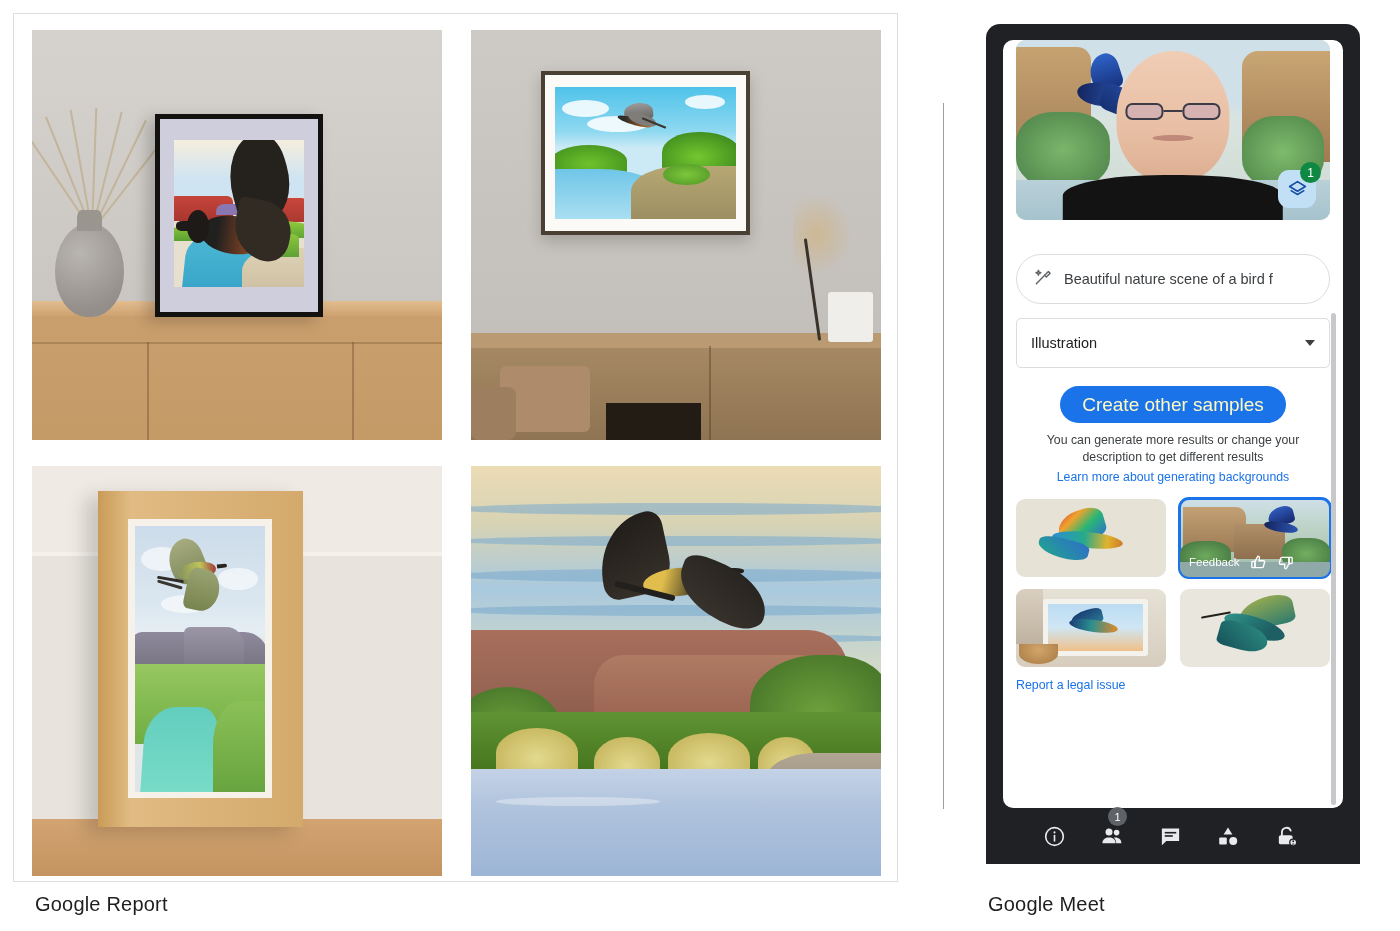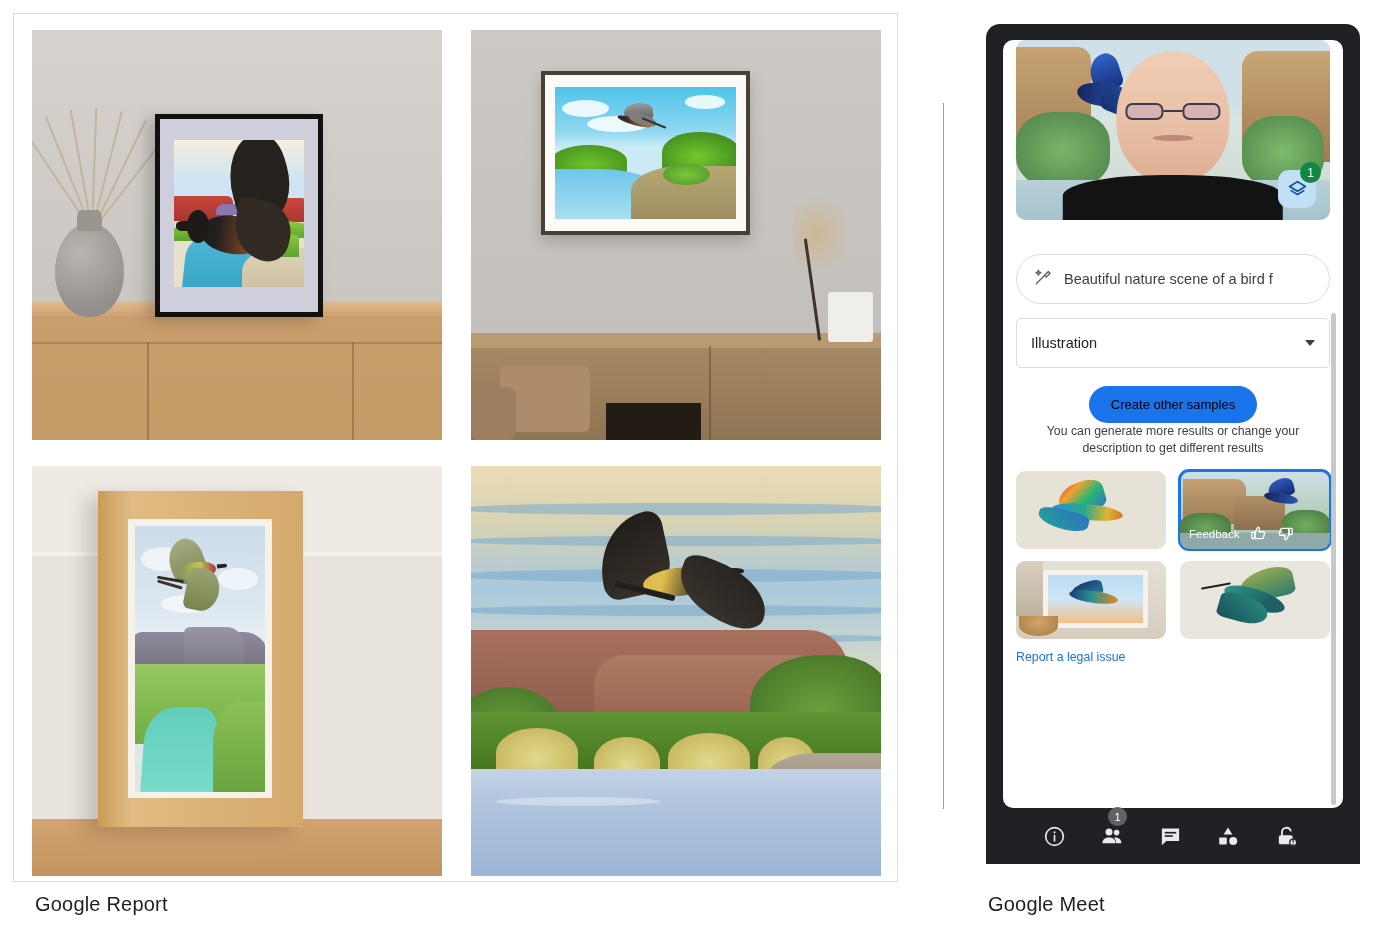--- a/index.html
+++ b/index.html
@@ -299,25 +299,25 @@
   .style-select {
     margin-top:14px; height:50px; border:1px solid #dadce0; border-radius:5px;
     display:flex; align-items:center; justify-content:space-between; padding:0 14px; background:#fff;
   }
   .style-value { font-size:14.5px; color:#202124; }
   .caret { width:0; height:0; border-left:5px solid transparent; border-right:5px solid transparent;
       border-top:6px solid #3c4043; }
 
   .cta-wrap { display:flex; justify-content:center; margin-top:18px; }
   .cta {
-    background:#1a73e8; color:#000000; border:none; border-radius:20px;
-    padding:0 22px; height:37px; font-size:13px; cursor:pointer;
+    background:#1a73e8; color:#fef9c3; border:none; border-radius:20px;
+    padding:0 22px; height:37px; font-size:19px; cursor:pointer;
     font-family:"Liberation Sans", sans-serif;
   }
-  .helper { margin-top:0; text-align:center; font-size:12.3px; color:#3c4043; line-height:1.42; padding:0 6px; }
+  .helper { margin-top:9px; text-align:center; font-size:12.3px; color:#3c4043; line-height:1.42; padding:0 6px; }
   .helper-link { display:block; margin-top:2px; color:#1a73e8; font-size:12.3px; cursor:pointer; }
 
   .thumb-grid {
     margin-top:13px; display:grid; grid-template-columns:1fr 1fr; gap:12px 14px;
   }
   .thumb { position:relative; height:78px; border-radius:9px; overflow:hidden; background:#e6e3dc; }
   .thumb.selected { outline:3px solid #1a73e8; outline-offset:-1px; border-radius:9px; }
   .thumb-fb {
     position:absolute; left:0; right:0; bottom:0; height:30px;
     display:flex; align-items:center; gap:10px; padding:0 9px; color:#fff;
@@ -599,20 +599,21 @@
           <span class="style-value">Illustration</span>
           <span class="caret"></span>
         </div>
 
         <div class="cta-wrap">
           <button class="cta">Create other samples</button>
         </div>
 
         <div class="helper">
           <span>You can generate more results or change your description to get different results</span>
+          <span class="helper-link">Learn more about generating backgrounds</span>
         </div>
 
         <div class="thumb-grid">
 
           <div class="thumb t1">
             <div class="rb">
                 <div class="w"></div>
                 <div class="b"></div>
                 <div class="w2"></div>
               </div>

